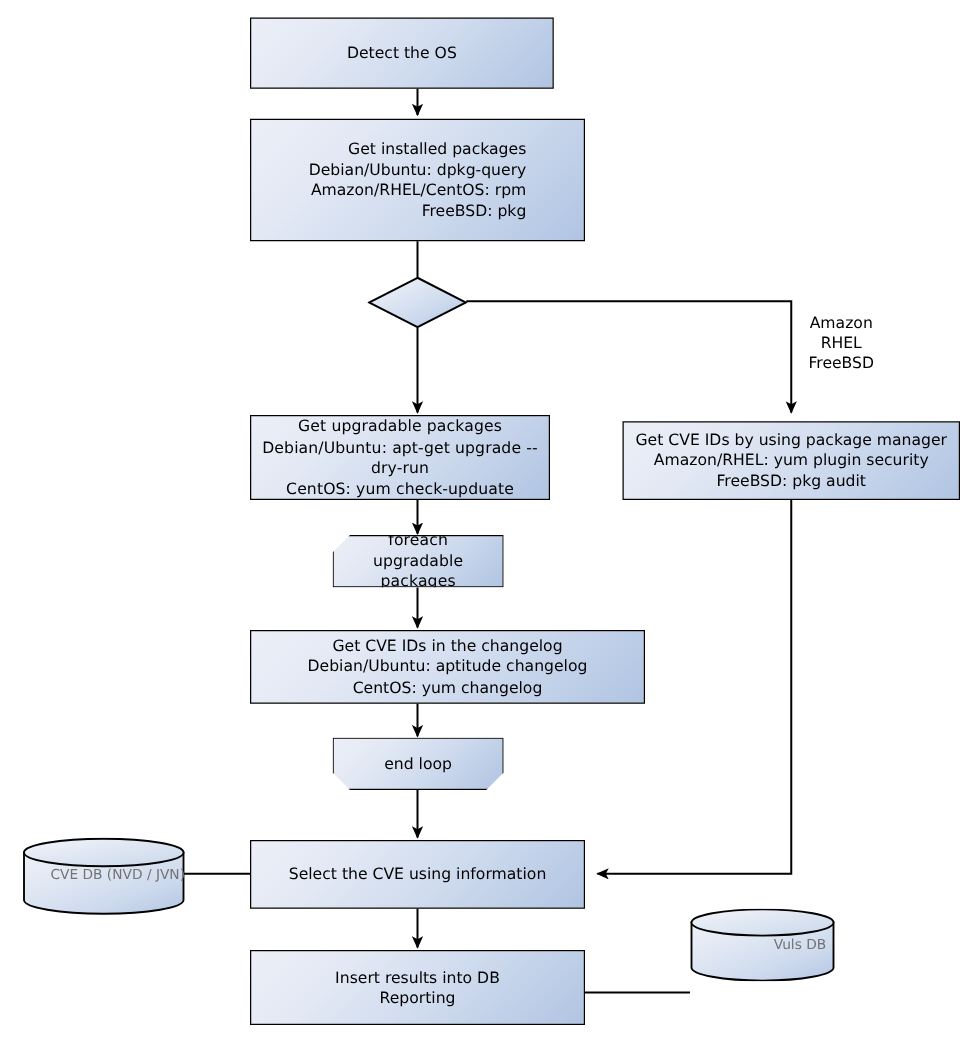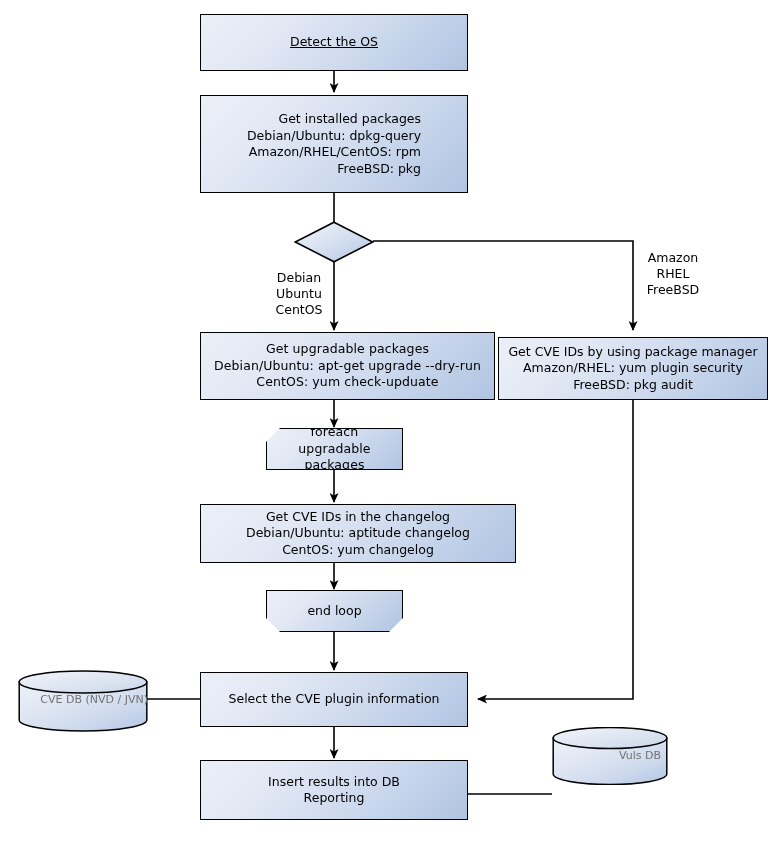--- a/index.html
+++ b/index.html
@@ -121,21 +121,21 @@
       <path d="M 633 400 L 633 699 L 478 699" marker-end="url(#arrowhead)"></path>
 
       <path d="M 146 699 L 200 699"></path>
 
       <path d="M 334 727 L 334 758" marker-end="url(#arrowhead)"></path>
 
       <path d="M 468 794 L 552 794"></path>
     </g>
   </svg>
 
-  <div class="node proc" style="left:200px; top:14px; width:268px; height:57px;text-decoration:underline;">
+  <div class="node proc" style="left:200px; top:14px; width:243px; height:57px;">
     <span class="node-label">Detect the OS</span>
   </div>
 
   <div class="node proc" style="left:200px; top:95px; width:268px; height:98px;text-align:right;">
     <span class="node-label">Get installed packages
 Debian/Ubuntu: dpkg-query
 Amazon/RHEL/CentOS: rpm
 FreeBSD: pkg</span>
   </div>
 
@@ -147,29 +147,26 @@
           <stop offset="30%" stop-color="#e2e8f4"></stop>
           <stop offset="65%" stop-color="#ccd9ed"></stop>
           <stop offset="100%" stop-color="#b0c4e2"></stop>
         </linearGradient>
       </defs>
       <polygon points="40,1.2 78.8,21 40,40.8 1.2,21" fill="url(#gradDiamond)" stroke="#000000" stroke-width="1.6"></polygon>
     </svg>
     <span class="node-label" style="position:absolute; left:0; top:13px; width:100%; text-align:center;"></span>
   </div>
 
-  <div class="edge-label" style="left:268px; top:270px; width:62px; text-align:center;">Debian
-Ubuntu
-CentOS</div>
 
   <div class="edge-label" style="left:638px; top:250px; width:70px; text-align:center;">Amazon
 RHEL
 FreeBSD</div>
 
-  <div class="node proc mono-ish" style="left:200px; top:332px; width:295px; height:68px;">
+  <div class="node proc mono-ish" style="left:200px; top:332px; width:240px; height:68px;">
     <span class="node-label">Get upgradable packages
 Debian/Ubuntu: apt-get upgrade --dry-run
 CentOS: yum check-upduate</span>
   </div>
 
   <div class="node proc" style="left:498px; top:337px; width:270px; height:63px;">
     <span class="node-label">Get CVE IDs by using package manager
 Amazon/RHEL: yum plugin security
 FreeBSD: pkg audit</span>
   </div>
@@ -183,21 +180,21 @@
     <span class="node-label">Get CVE IDs in the changelog
 Debian/Ubuntu: aptitude changelog
 CentOS: yum changelog</span>
   </div>
 
   <div class="node loop-end" style="left:266px; top:590px; width:137px; height:42px;">
     <span class="node-label">end loop</span>
   </div>
 
   <div class="node proc" style="left:200px; top:672px; width:268px; height:55px;">
-    <span class="node-label">Select the CVE plugin information</span>
+    <span class="node-label">Select the CVE using information</span>
   </div>
 
   <div class="node proc" style="left:200px; top:760px; width:268px; height:60px;">
     <span class="node-label">Insert results into DB
 Reporting</span>
   </div>
 
   <div class="db-wrap" style="left:18px; top:670px; width:130px; height:62px;">
     <svg width="130" height="62" viewBox="0 0 130 62" xmlns="http://www.w3.org/2000/svg">
       <defs>

